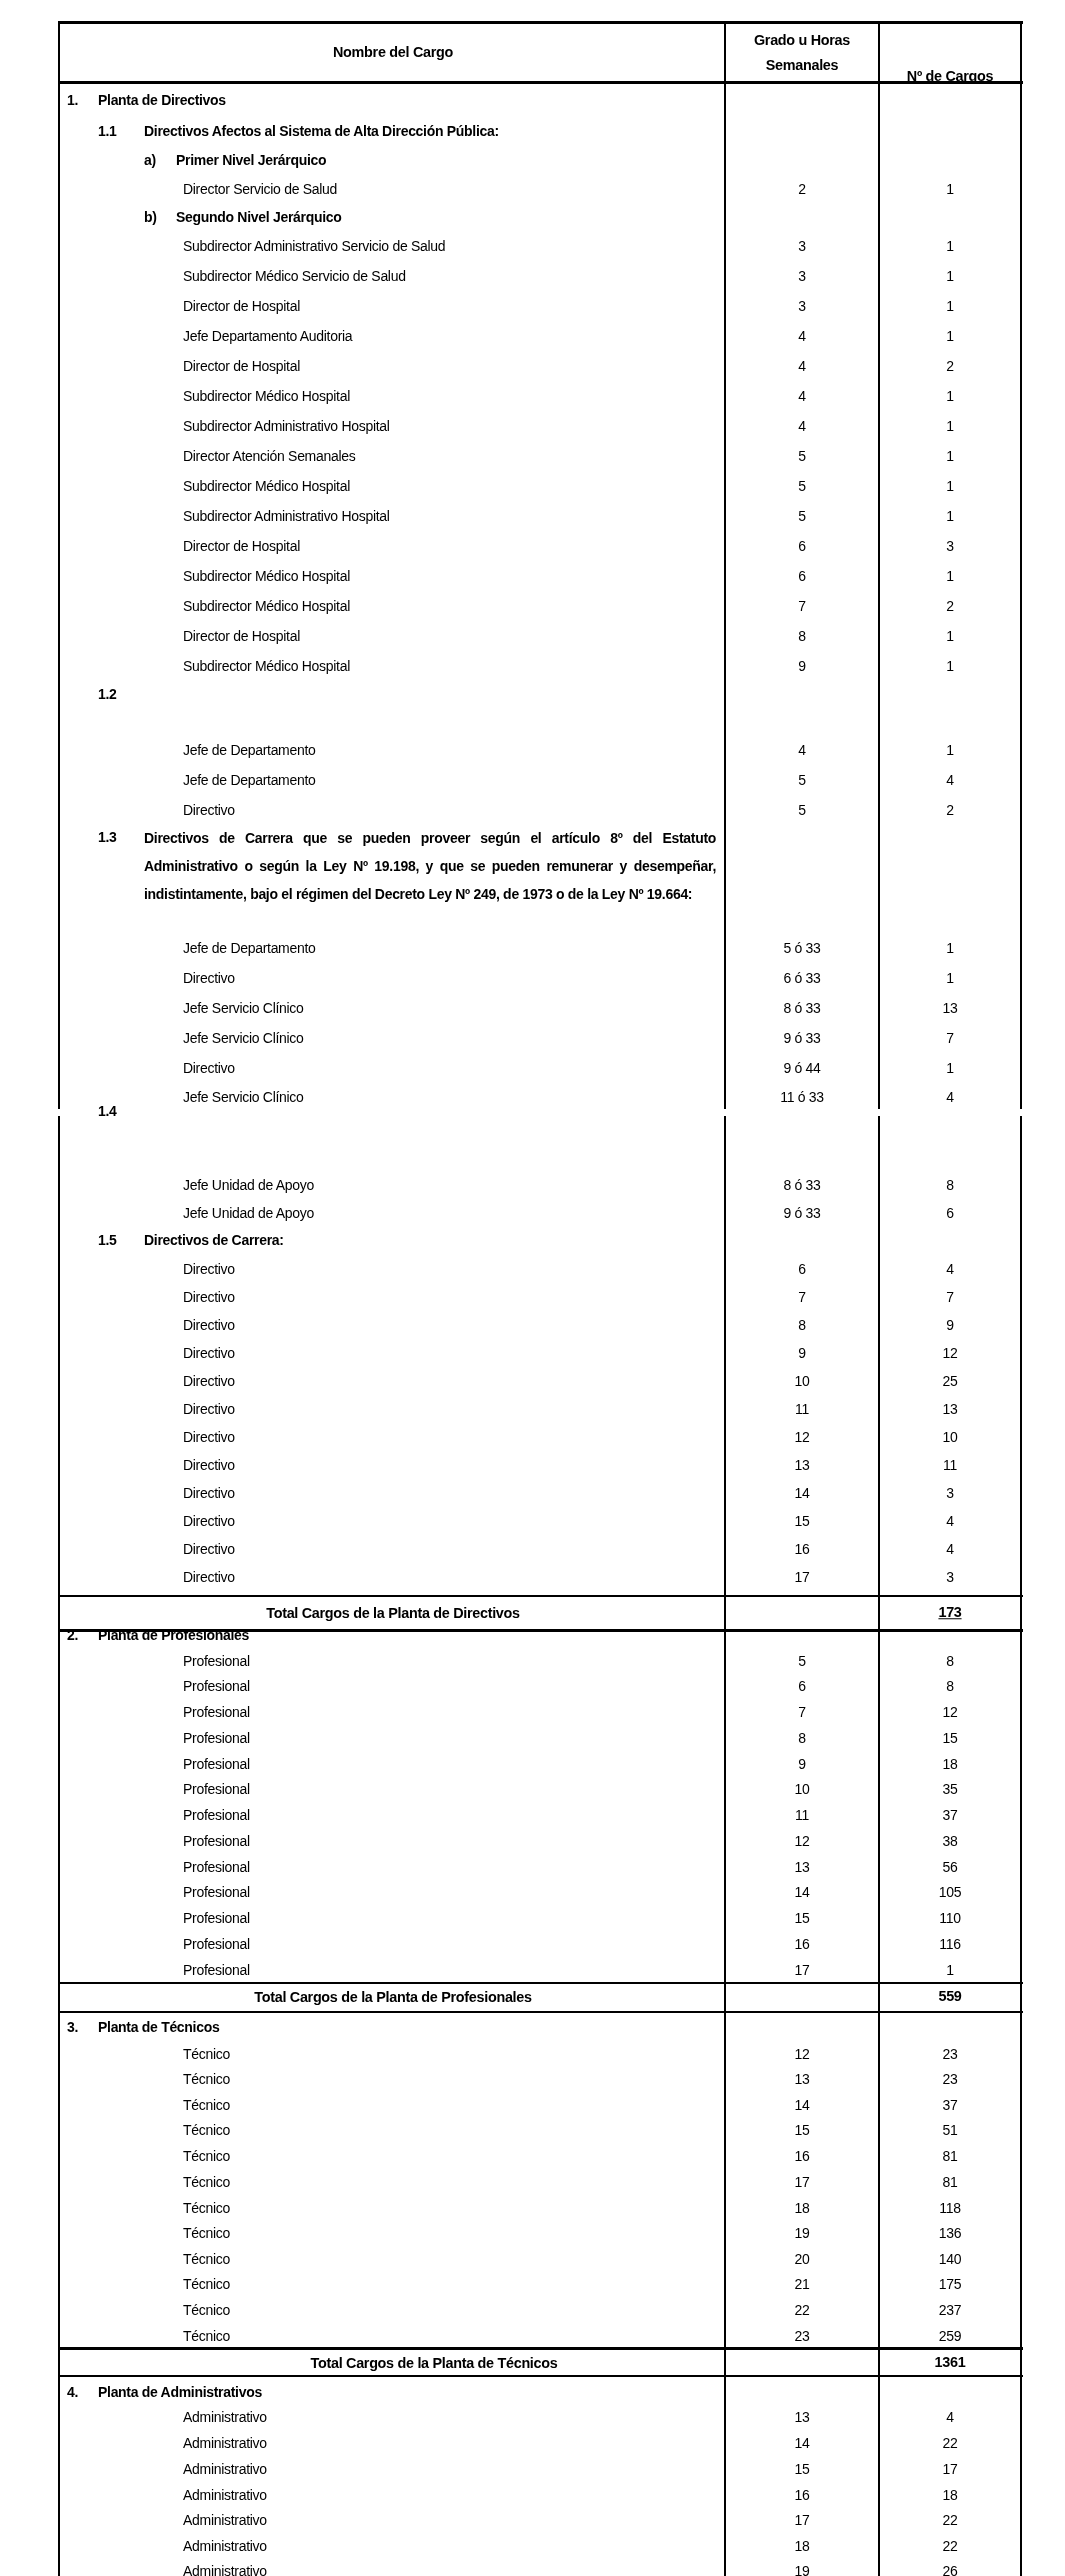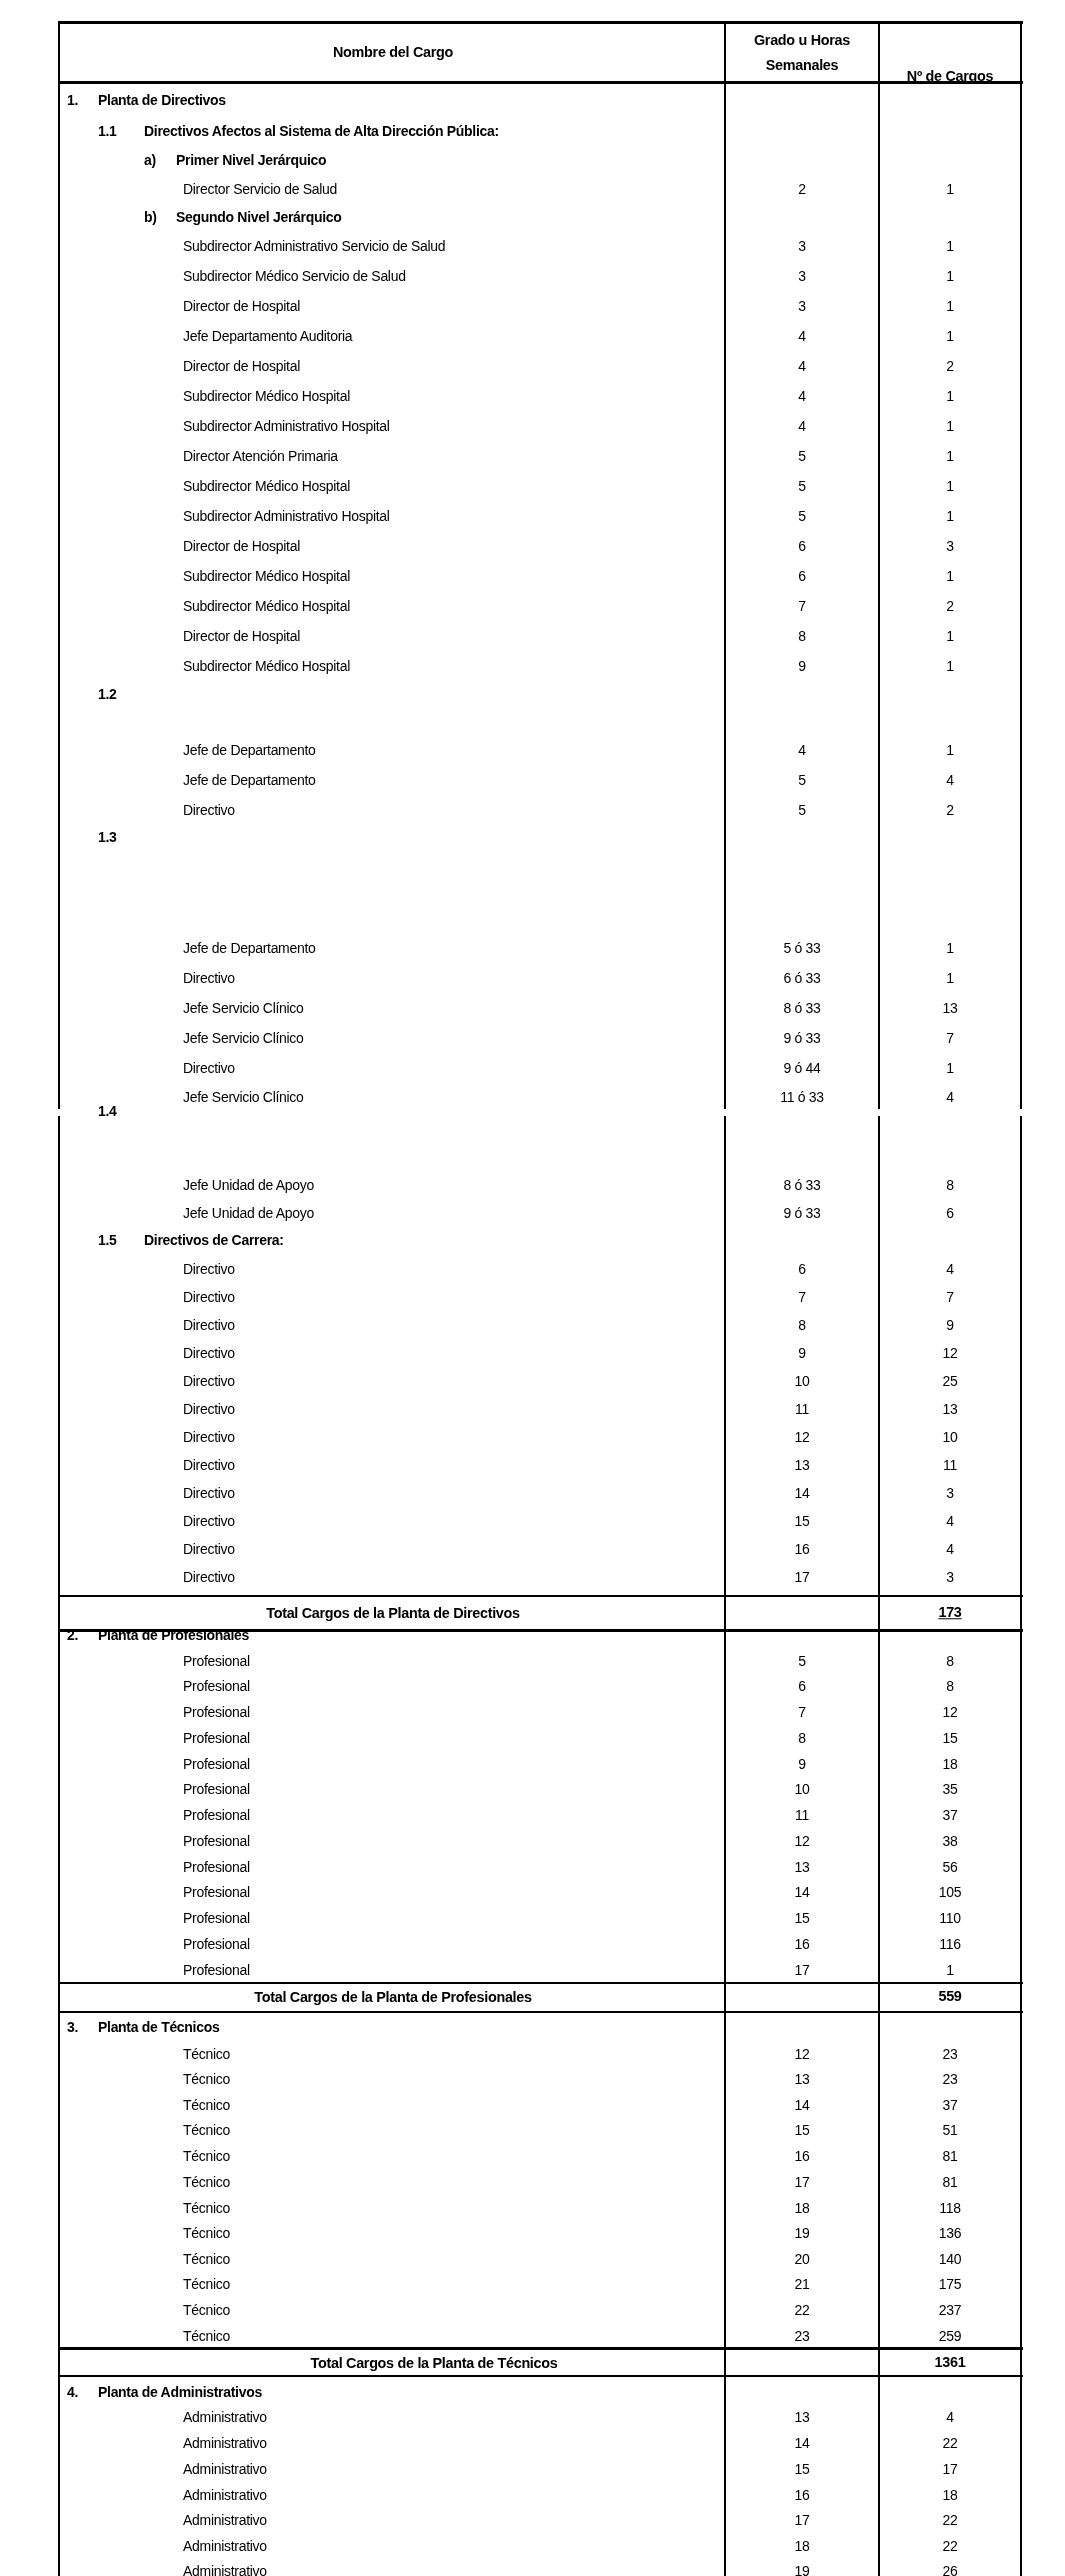--- a/index.html
+++ b/index.html
@@ -39,20 +39,21 @@
 
   <div class="txt b" style="left:144px; top:161px;">a)</div>
   <div class="txt b" style="left:176px; top:161px;">Primer Nivel Jerárquico</div>
 
   <div class="txt b" style="left:144px; top:218px;">b)</div>
   <div class="txt b" style="left:176px; top:218px;">Segundo Nivel Jerárquico</div>
 
   <div class="txt b" style="left:98px; top:695px;">1.2</div>
 
   <div class="txt b" style="left:98px; top:838px;">1.3</div>
+  <div class="para" style="top:824px;">Directivos de Carrera que se pueden proveer según el artículo 8º del Estatuto Administrativo o según la Ley Nº  19.198, y que se pueden remunerar y desempeñar, indistintamente, bajo el régimen del Decreto Ley Nº 249, de 1973 o de la Ley Nº 19.664:</div>
 
   <div class="txt b" style="left:98px; top:1072px;margin-top:40px;">1.4</div>
 
   <div class="txt b" style="left:98px; top:1241px;">1.5</div>
   <div class="txt b" style="left:144px; top:1241px;">Directivos de Carrera:</div>
 
   <div class="txt b" style="left:67px; top:1636px;">2.</div>
   <div class="txt b" style="left:98px; top:1636px;">Planta de Profesionales</div>
   <div class="txt b" style="left:67px; top:2028px;">3.</div>
   <div class="txt b" style="left:98px; top:2028px;">Planta de Técnicos</div>
@@ -103,21 +104,21 @@
         <div class="txt" style="left: 183px; top: 397px;">Subdirector Médico Hospital</div>
         <div class="num" style="left: 802px; top: 397px;">4</div>
         <div class="num" style="left: 950px; top: 397px;">1</div>
       </div>
       <div>
         <div class="txt" style="left: 183px; top: 427px;">Subdirector Administrativo Hospital</div>
         <div class="num" style="left: 802px; top: 427px;">4</div>
         <div class="num" style="left: 950px; top: 427px;">1</div>
       </div>
       <div>
-        <div class="txt" style="left: 183px; top: 457px;">Director Atención Primaria</div>
+        <div class="txt" style="left: 183px; top: 457px;">Director Atención Semanales</div>
         <div class="num" style="left: 802px; top: 457px;">5</div>
         <div class="num" style="left: 950px; top: 457px;">1</div>
       </div>
       <div>
         <div class="txt" style="left: 183px; top: 487px;">Subdirector Médico Hospital</div>
         <div class="num" style="left: 802px; top: 487px;">5</div>
         <div class="num" style="left: 950px; top: 487px;">1</div>
       </div>
       <div>
         <div class="txt" style="left: 183px; top: 517px;">Subdirector Administrativo Hospital</div>

